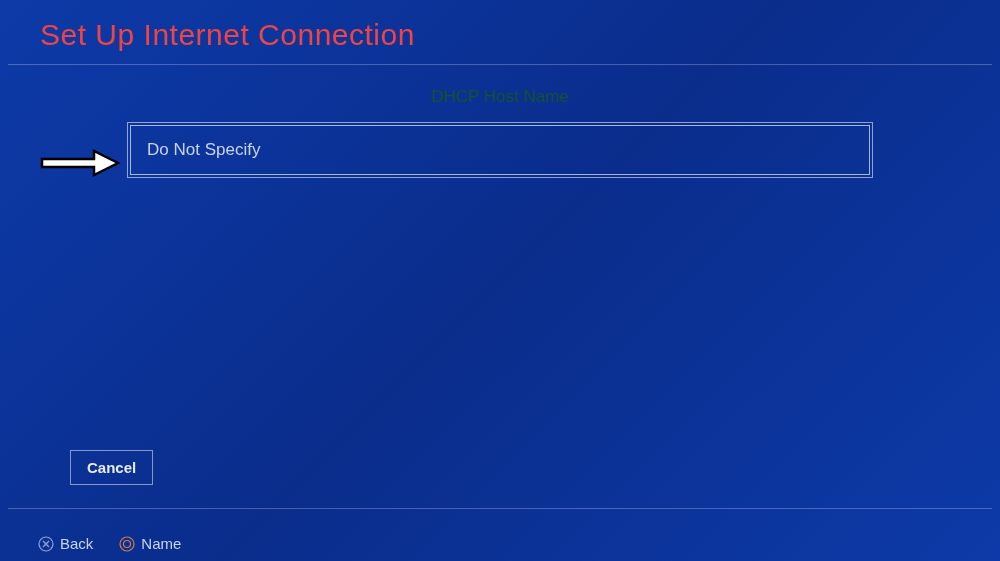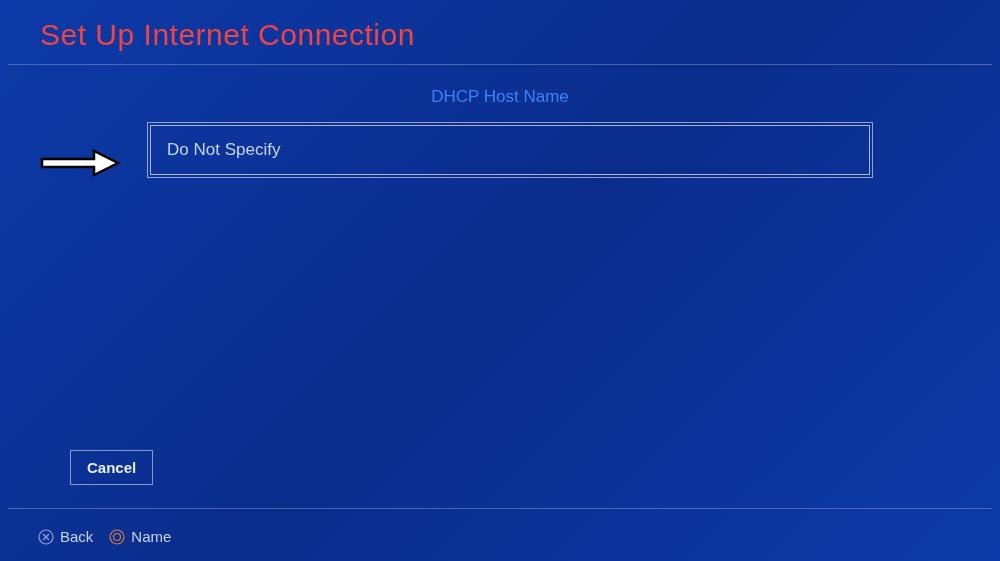--- a/index.html
+++ b/index.html
@@ -26,28 +26,27 @@
       letter-spacing: 0.5px;
     }
     .divider-top {
       height: 1px;
       background: rgba(255,255,255,0.25);
       margin: 0 8px;
     }
     .section-title {
       text-align: center;
       font-size: 17px;
-      color: #3b82f6;
+      color: #14532d;
       padding: 22px 0 18px 0;
       font-weight: 400;
     }
     .options-wrap {
       position: relative;
       padding: 0 130px 4px 130px;
-      margin-left: 20px;
     }
     .option {
       padding: 14px 16px;
       font-size: 17px;
       color: #c8d3ee;
       cursor: pointer;
       position: relative;
     }
     .option.selected {
       border: 1px solid rgba(255,255,255,0.65);
@@ -85,24 +84,24 @@
     .divider-bottom {
       position: absolute;
       bottom: 52px;
       left: 8px;
       right: 8px;
       height: 1px;
       background: rgba(255,255,255,0.25);
     }
     .footer {
       position: absolute;
-      bottom: 16px;
+      bottom: 9px;
       left: 38px;
       display: flex;
-      gap: 16px;
+      gap: 26px;
       align-items: center;
     }
     .footer-item {
       display: flex;
       align-items: center;
       gap: 6px;
       font-size: 15px;
       color: #c8d3ee;
     }
     .icon-circle {

